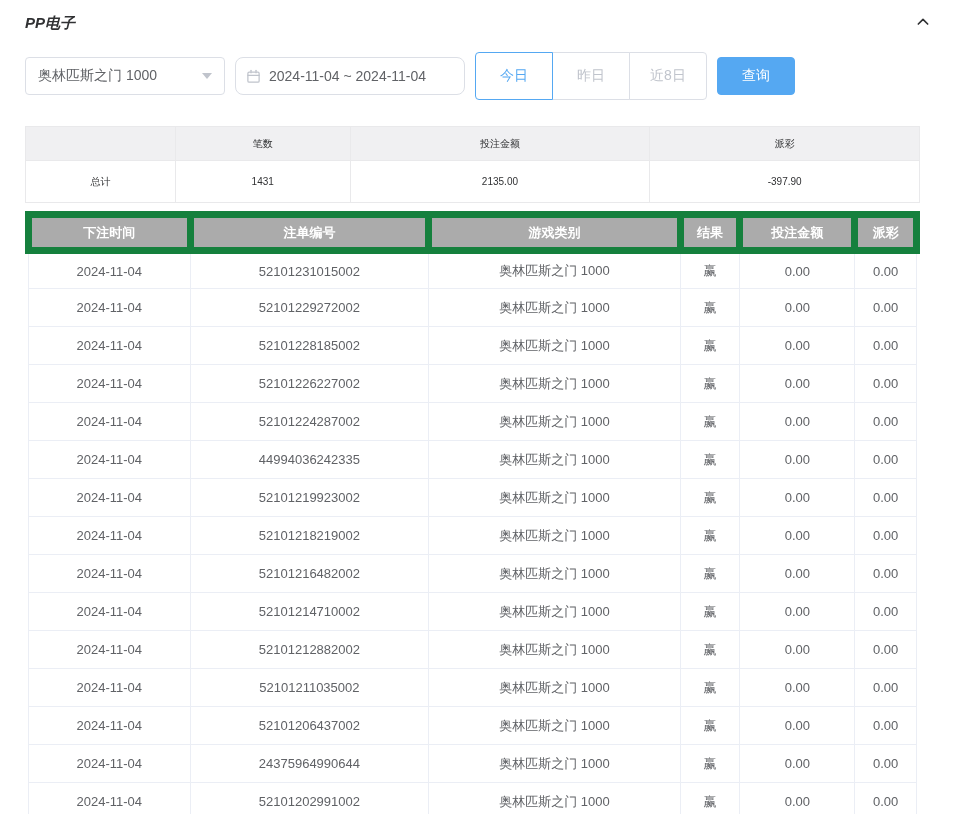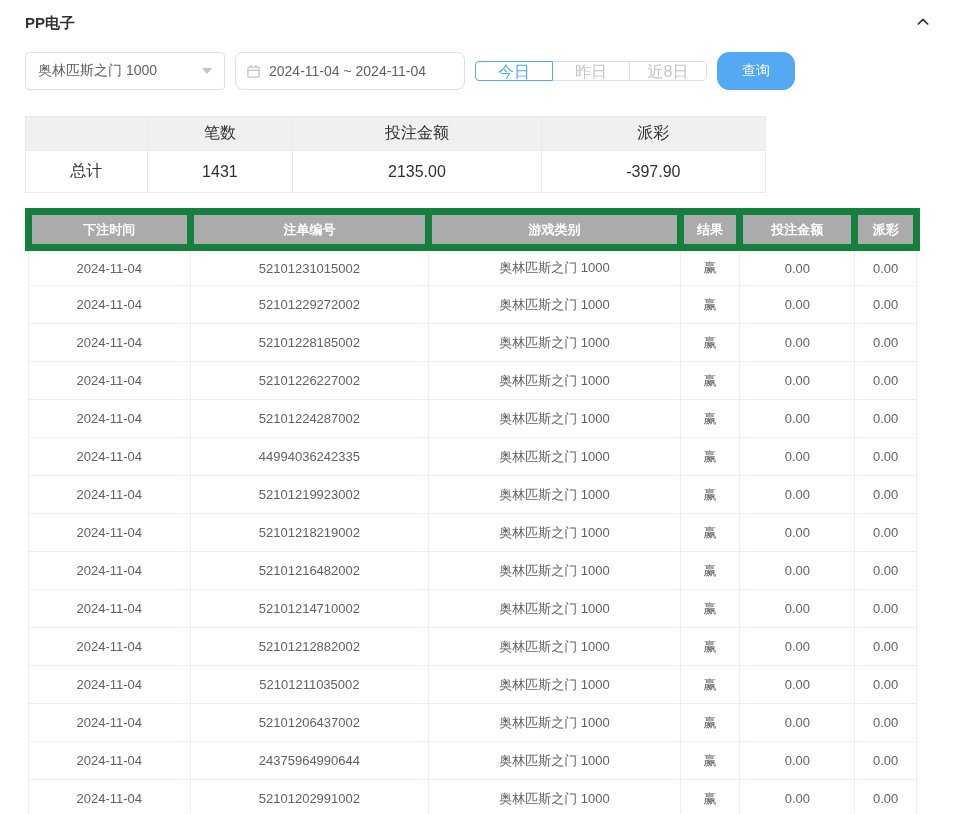--- a/index.html
+++ b/index.html
@@ -17,20 +17,21 @@
     padding: 10px 24px 0 25px;
     background: #fff;
   }
   
   .panel-header {
     display: flex;
     align-items: center;
     justify-content: space-between;
     height: 26px;
     margin-bottom: 16px;
+    font-style: italic;
   }
   .panel-title {
     font-size: 15px;
     font-weight: bold;
     color: #303133;
   }
   .collapse-btn {
     width: 24px; height: 24px;
     display: flex; align-items: center; justify-content: center;
     cursor: pointer;
@@ -75,26 +76,26 @@
     color: #606266;
     cursor: pointer;
     background: #fff;
   }
   .date-box .cal { margin-right: 8px; display: flex; align-items: center; }
   .btn-group {
     display: inline-flex;
     margin-left: 10px;
   }
   .qbtn {
-    height: 20px;
+    height: 48px;
     min-width: 78px;
     padding: 0 17px;
     background: #fff;
     border: 1px solid #dcdfe6;
-    font-size: 16px;
+    font-size: 14px;
     color: #c0c4cc;
     cursor: pointer;
     margin-left: -1px;
     font-family: inherit;
   }
   .qbtn:first-child { border-radius: 4px 0 0 4px; margin-left: 0; }
   .qbtn:last-child { border-radius: 0 4px 4px 0; }
   .qbtn.active {
     color: #55a8f2;
     border-color: #55a8f2;
@@ -102,30 +103,30 @@
     z-index: 1;
   }
   .search-btn {
     height: 38px;
     width: 78px;
     margin-left: 10px;
     background: #55a8f2;
     color: #ffffff;
     font-size: 14px;
     border: 1px solid #55a8f2;
-    border-radius: 12px;
+    border-radius: 4px;
     cursor: pointer;
     font-family: inherit;
   }
   
   table { border-collapse: collapse; }
   .summary-table {
-    width: 741px;
-    margin-bottom: 15px;
-    font-size: 16px;
+    width: 895px;
+    margin-bottom: 8px;
+    font-size: 10px;
   }
   .summary-table th, .summary-table td {
     border: 1px solid #e9e9eb;
     text-align: center;
     font-weight: normal;
   }
   .summary-table th {
     background: #f0f0f2;
     height: 34px;
     color: #303133;

